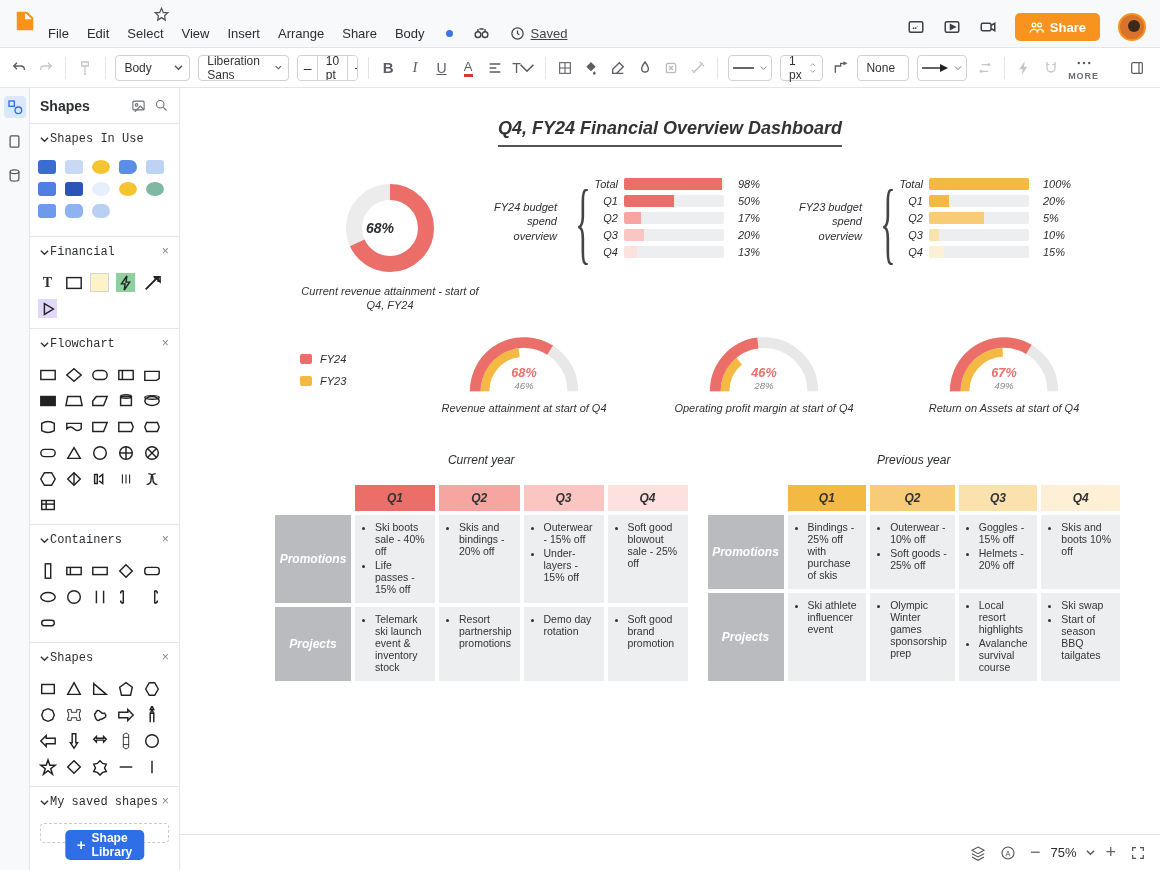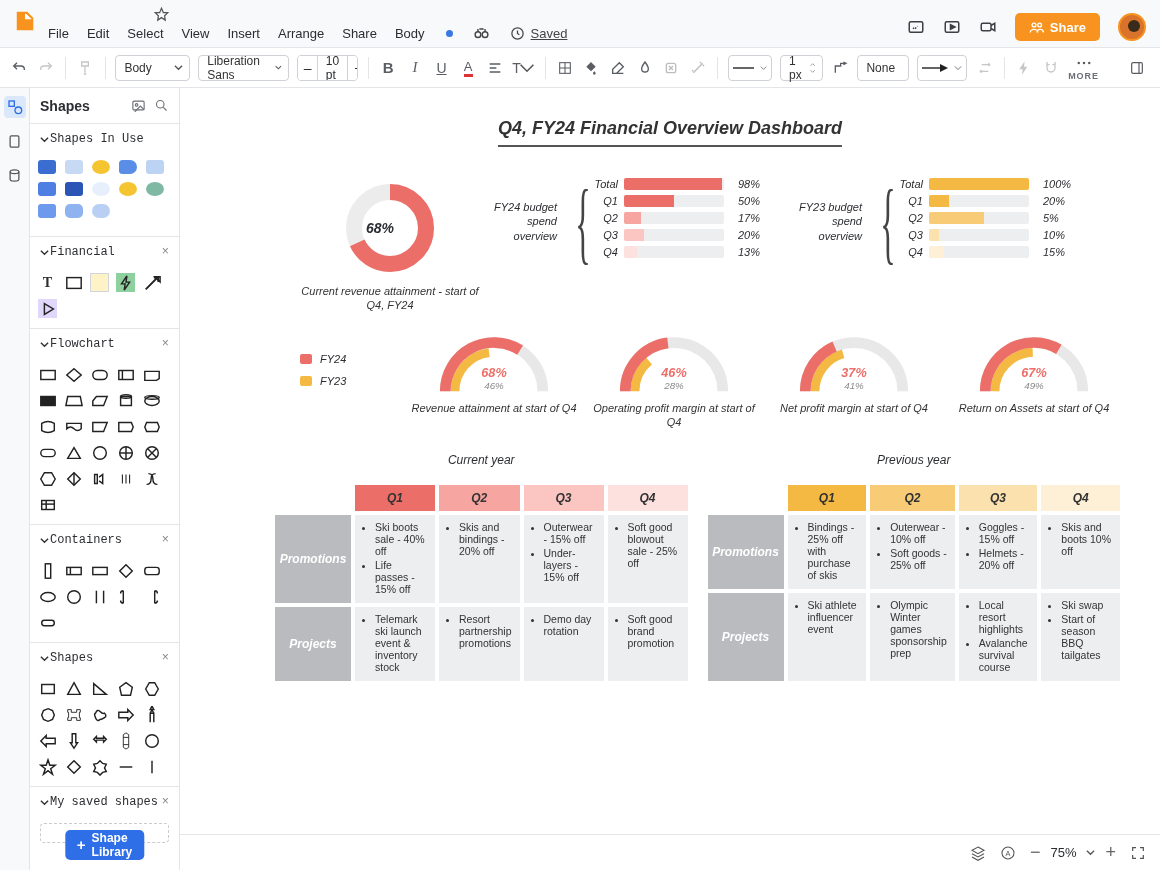--- a/index.html
+++ b/index.html
@@ -923,27 +923,20 @@
   </svg><div class="gauge-cap">Revenue attainment at start of Q4</div></div>
         <div class="gauge-col"><svg class="gauge-svg" viewBox="0 0 140 80">
     <path d="M 20 70 A 50 50 0 0 1 120 70" fill="none" stroke="#e8e8e8" stroke-width="11"></path>
     <path d="M 30 70 A 40 40 0 0 1 44.5 39.2" fill="none" stroke="var(--yellow)" stroke-width="9"></path>
     <path d="M 20 70 A 50 50 0 0 1 63.7 20.4" fill="none" stroke="var(--red)" stroke-width="11"></path>
     <text x="70" y="55" text-anchor="middle" class="g-primary">46%</text>
     <text x="70" y="68" text-anchor="middle" class="g-secondary">28%</text>
   </svg><div class="gauge-cap">Operating profit margin at start of Q4</div></div>
         <div class="gauge-col"><svg class="gauge-svg" viewBox="0 0 140 80">
     <path d="M 20 70 A 50 50 0 0 1 120 70" fill="none" stroke="#e8e8e8" stroke-width="11"></path>
-    <path d="M 30 70 A 40 40 0 0 1 58.8 31.6" fill="none" stroke="var(--yellow)" stroke-width="9"></path>
-    <path d="M 20 70 A 50 50 0 0 1 50.1 24.1" fill="none" stroke="var(--red)" stroke-width="11"></path>
-    <text x="70" y="55" text-anchor="middle" class="g-primary">37%</text>
-    <text x="70" y="68" text-anchor="middle" class="g-secondary">41%</text>
-  </svg><div class="gauge-cap">Net profit margin at start of Q4</div></div>
-        <div class="gauge-col"><svg class="gauge-svg" viewBox="0 0 140 80">
-    <path d="M 20 70 A 50 50 0 0 1 120 70" fill="none" stroke="#e8e8e8" stroke-width="11"></path>
     <path d="M 30 70 A 40 40 0 0 1 68.7 30.0" fill="none" stroke="var(--yellow)" stroke-width="9"></path>
     <path d="M 20 70 A 50 50 0 0 1 95.5 27.0" fill="none" stroke="var(--red)" stroke-width="11"></path>
     <text x="70" y="55" text-anchor="middle" class="g-primary">67%</text>
     <text x="70" y="68" text-anchor="middle" class="g-secondary">49%</text>
   </svg><div class="gauge-cap">Return on Assets at start of Q4</div></div>
       </div>
 
     <div class="tables">
       <div class="tbl-block">
         <div class="tbl-title">Current year</div>

